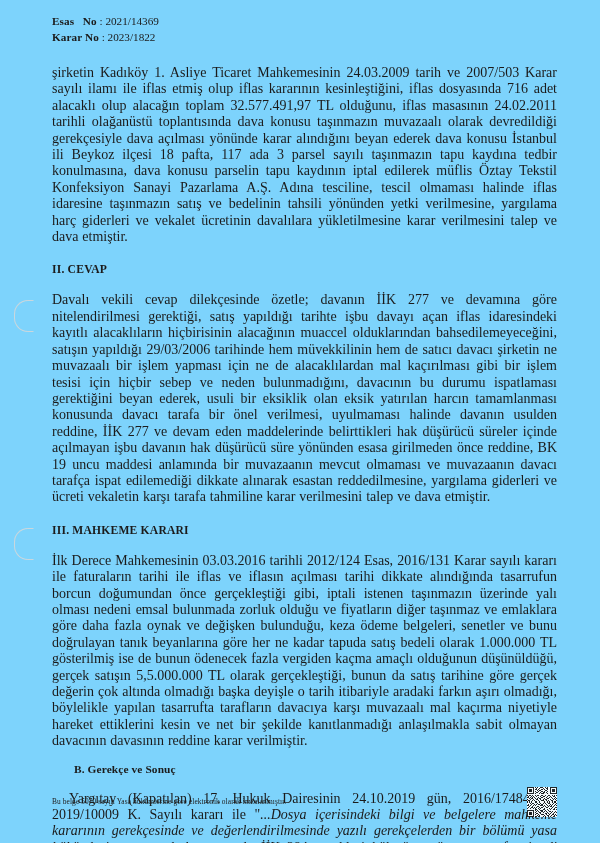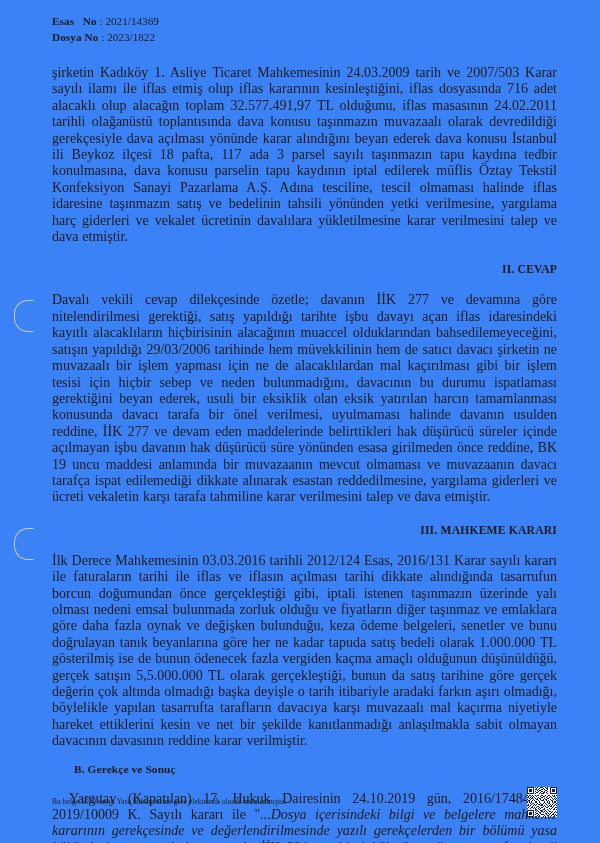--- a/index.html
+++ b/index.html
@@ -4,21 +4,21 @@
 <style>
   html, body {
     margin: 0;
     padding: 0;
     background: #ffffff;
   }
   .page {
     position: relative;
     width: 600px;
     height: 843px;
-    background: #3b82f6;
+    background: #7dd3fc;
     overflow: hidden;
     font-family: "Liberation Serif", "DejaVu Serif", serif;
     color: #1b1b1b;
     box-sizing: border-box;
   }
 
   
   .punch {
     position: absolute;
     width: 18px;
@@ -62,21 +62,20 @@
     word-spacing: .4px;
   }
   p.body.first { text-indent: 0; }
   p.indent { text-indent: 17px; }
 
   h2.section {
     font-size: 11.6px;
     font-weight: bold;
     margin: 0 0 4px 0;
     letter-spacing: .2px;
-    text-align: right;
   }
   h2.section.spaced { margin-top: 18px; }
 
   h3.subsection {
     font-size: 11.4px;
     font-weight: bold;
     margin: 0 0 3px 22px;
     letter-spacing: .1px;
   }
   h3.subsection.gap { margin-top: 4px; }
@@ -114,21 +113,21 @@
 
 <div class="page">
 
   <div class="punch p1"></div>
   <div class="punch p2"></div>
 
   <div class="content">
 
     <div class="casehdr">
       <div class="row"><span class="lbl">Esas   No</span> <span class="val">: 2021/14369</span></div>
-      <div class="row"><span class="lbl">Dosya No</span> <span class="val">: 2023/1822</span></div>
+      <div class="row"><span class="lbl">Karar No</span> <span class="val">: 2023/1822</span></div>
     </div>
 
     <p class="body first">şirketin Kadıköy 1. Asliye Ticaret Mahkemesinin 24.03.2009 tarih ve 2007/503 Karar sayılı ilamı ile iflas etmiş olup iflas kararının kesinleştiğini, iflas dosyasında 716 adet alacaklı olup alacağın toplam 32.577.491,97 TL olduğunu, iflas masasının 24.02.2011 tarihli olağanüstü toplantısında dava konusu taşınmazın muvazaalı olarak devredildiği gerekçesiyle dava açılması yönünde karar alındığını beyan ederek dava konusu İstanbul ili Beykoz ilçesi 18 pafta, 117 ada 3 parsel sayılı taşınmazın tapu kaydına tedbir konulmasına, dava konusu parselin tapu kaydının iptal edilerek müflis Öztay Tekstil Konfeksiyon Sanayi Pazarlama A.Ş. Adına tesciline, tescil olmaması halinde iflas idaresine taşınmazın satış ve bedelinin tahsili yönünden yetki verilmesine, yargılama harç giderleri ve vekalet ücretinin davalılara yükletilmesine karar verilmesini talep ve dava etmiştir.</p>
 
     <h2 class="section spaced">II. CEVAP</h2>
     <p class="body">Davalı vekili cevap dilekçesinde özetle; davanın İİK 277 ve devamına göre nitelendirilmesi gerektiği, satış yapıldığı tarihte  işbu davayı açan iflas idaresindeki kayıtlı alacaklıların hiçbirisinin alacağının muaccel olduklarından bahsedilemeyeceğini, satışın yapıldığı 29/03/2006 tarihinde hem müvekkilinin hem de satıcı davacı şirketin ne muvazaalı bir işlem yapması için ne de alacaklılardan mal kaçırılması gibi bir işlem tesisi için hiçbir sebep ve neden bulunmadığını, davacının bu durumu ispatlaması gerektiğini beyan ederek, usuli bir eksiklik olan eksik yatırılan harcın tamamlanması konusunda davacı tarafa bir önel verilmesi, uyulmaması halinde davanın usulden reddine, İİK  277 ve devam eden maddelerinde belirttikleri hak düşürücü süreler içinde açılmayan işbu davanın hak düşürücü süre yönünden esasa girilmeden önce reddine, BK  19 uncu maddesi anlamında bir muvazaanın mevcut olmaması ve muvazaanın davacı tarafça ispat edilemediği dikkate alınarak esastan reddedilmesine, yargılama giderleri ve ücreti vekaletin karşı tarafa tahmiline karar verilmesini talep ve dava etmiştir.</p>
 
     <h2 class="section spaced">III. MAHKEME KARARI</h2>
     <p class="body">İlk Derece Mahkemesinin 03.03.2016 tarihli 2012/124 Esas, 2016/131 Karar sayılı kararı ile  faturaların tarihi ile iflas ve iflasın açılması tarihi dikkate alındığında tasarrufun borcun doğumundan önce gerçekleştiği gibi, iptali istenen taşınmazın üzerinde yalı olması nedeni emsal bulunmada zorluk olduğu ve fiyatların diğer taşınmaz ve emlaklara göre daha fazla oynak ve değişken bulunduğu, keza ödeme belgeleri, senetler ve bunu doğrulayan tanık beyanlarına göre her ne kadar tapuda satış bedeli olarak 1.000.000 TL gösterilmiş ise de bunun ödenecek fazla vergiden kaçma amaçlı olduğunun düşünüldüğü, gerçek satışın 5,5.000.000 TL olarak gerçekleştiği, bunun da satış tarihine göre gerçek değerin çok altında olmadığı başka deyişle o tarih itibariyle aradaki farkın aşırı olmadığı, böylelikle yapılan tasarrufta tarafların davacıya karşı muvazaalı mal kaçırma niyetiyle hareket ettiklerini kesin ve net bir şekilde kanıtlanmadığı anlaşılmakla sabit olmayan davacının davasının reddine karar verilmiştir.</p>
 

